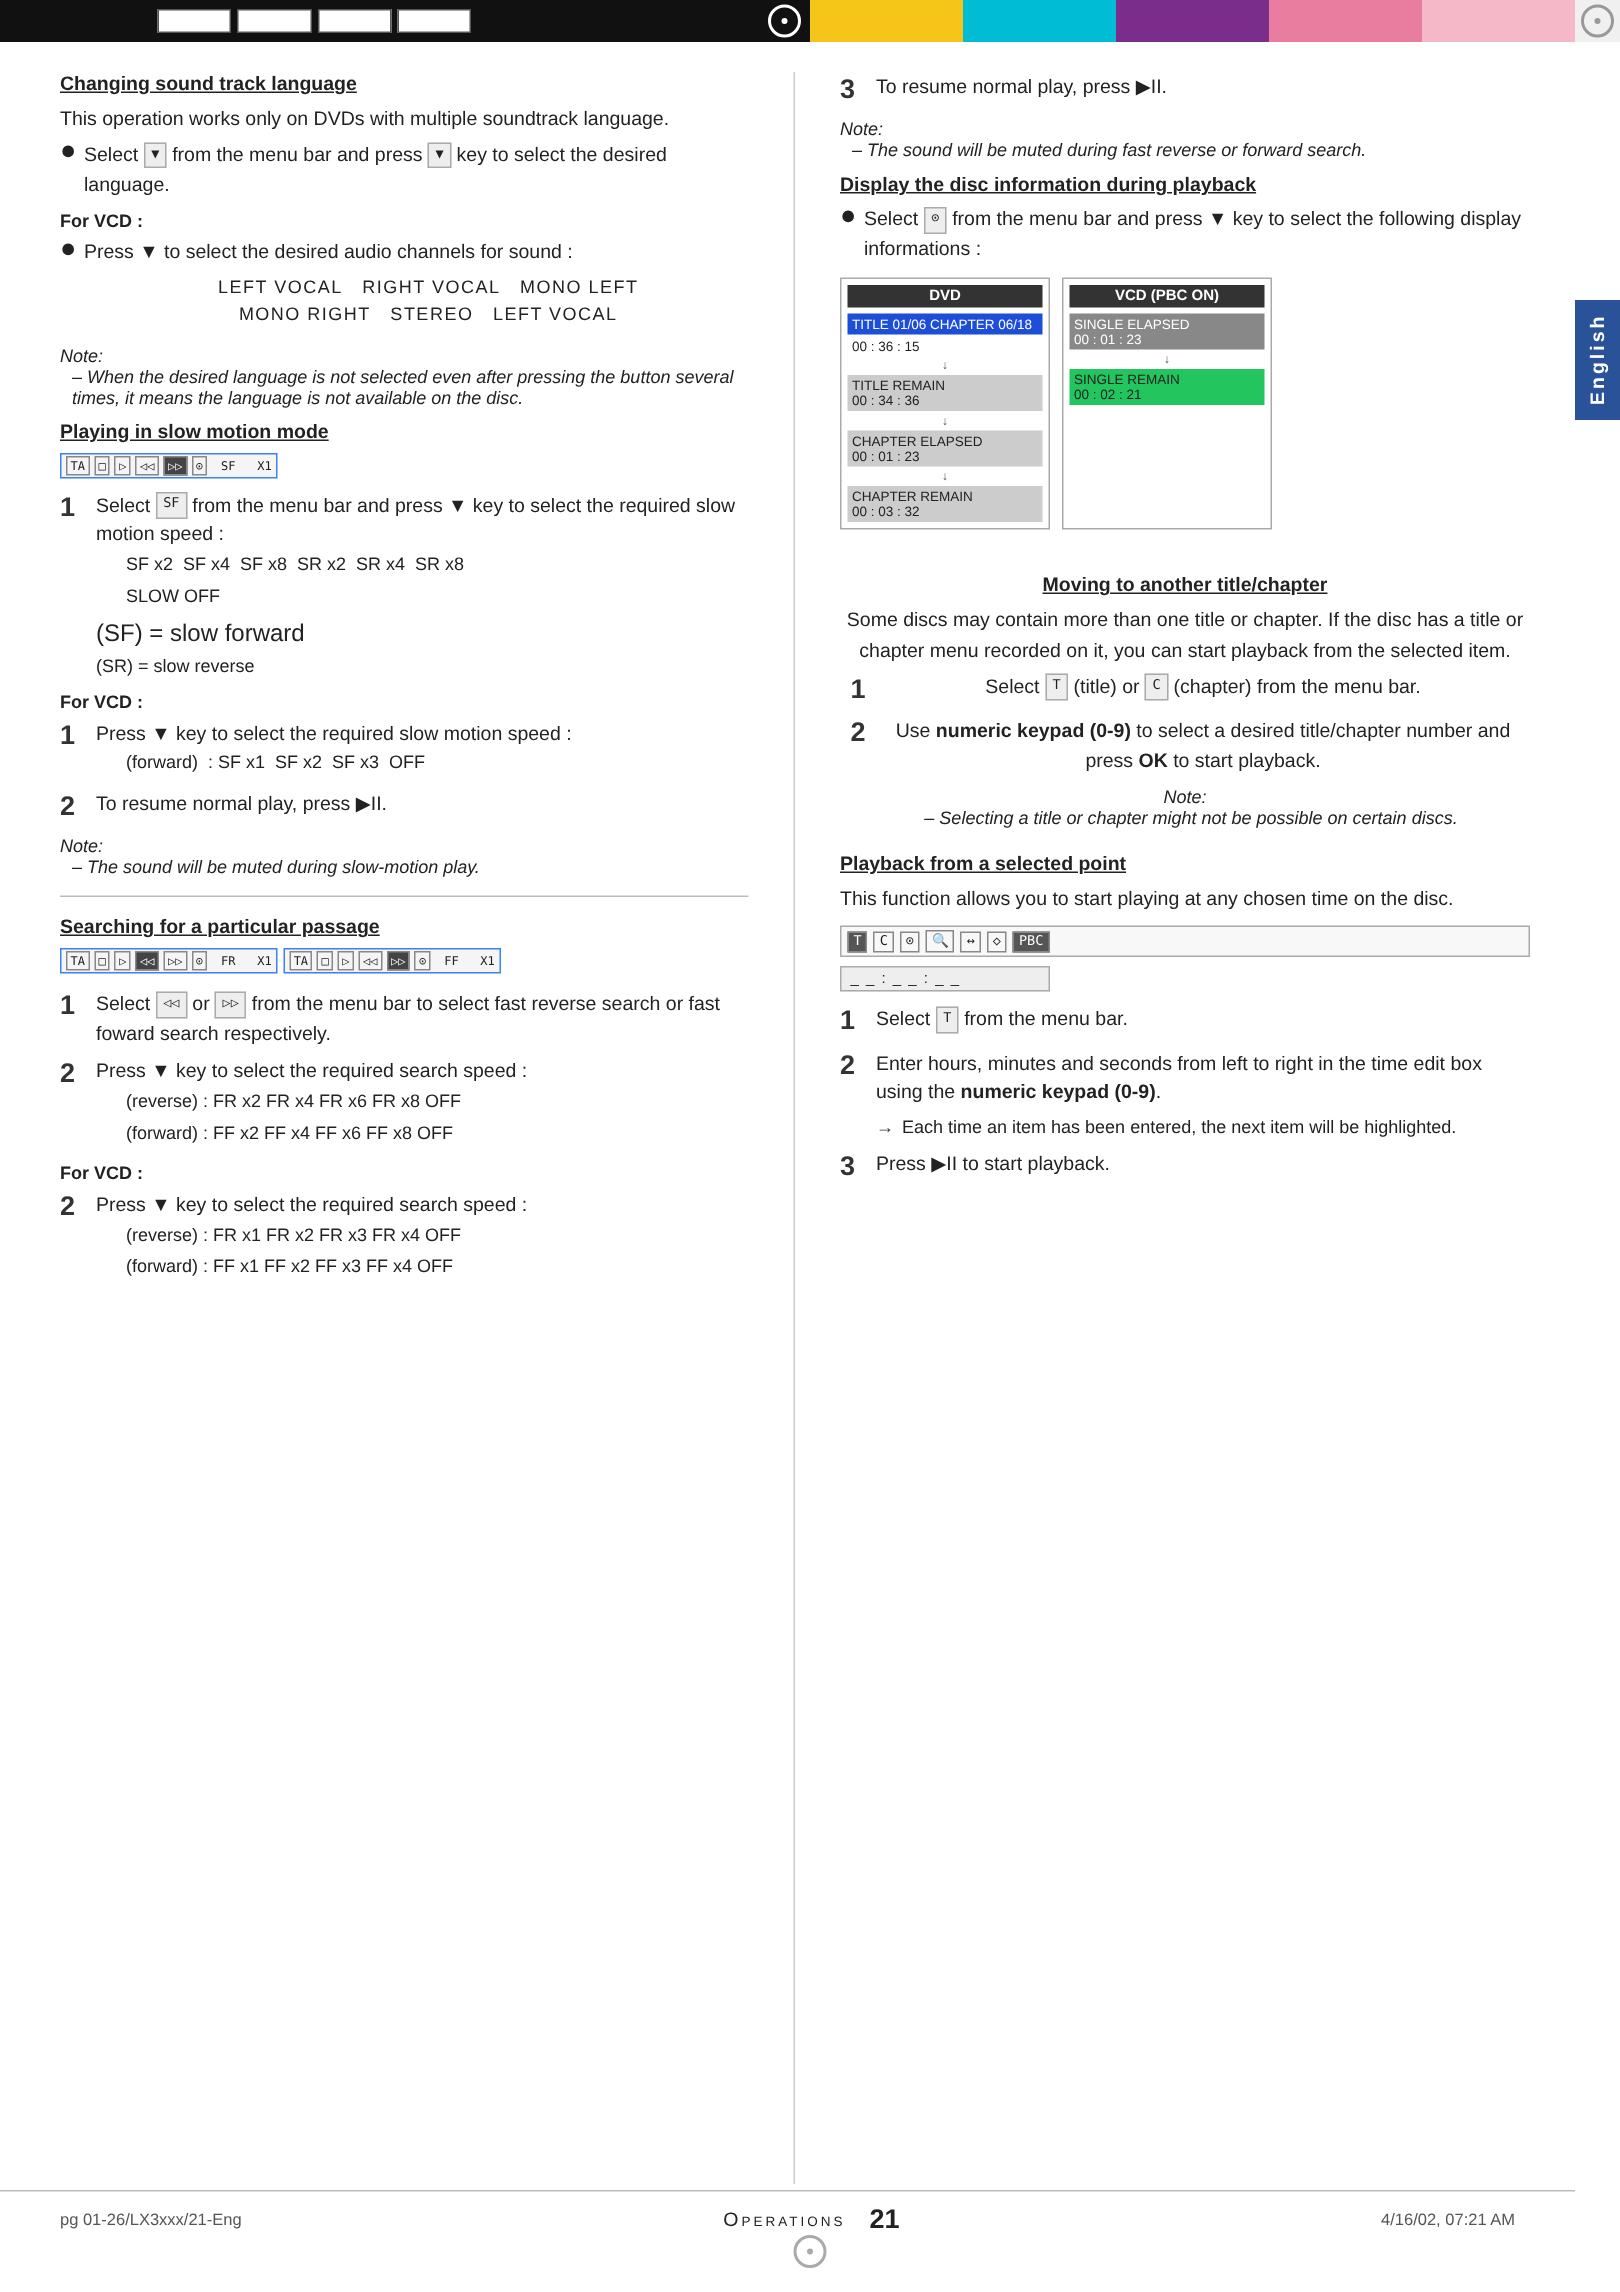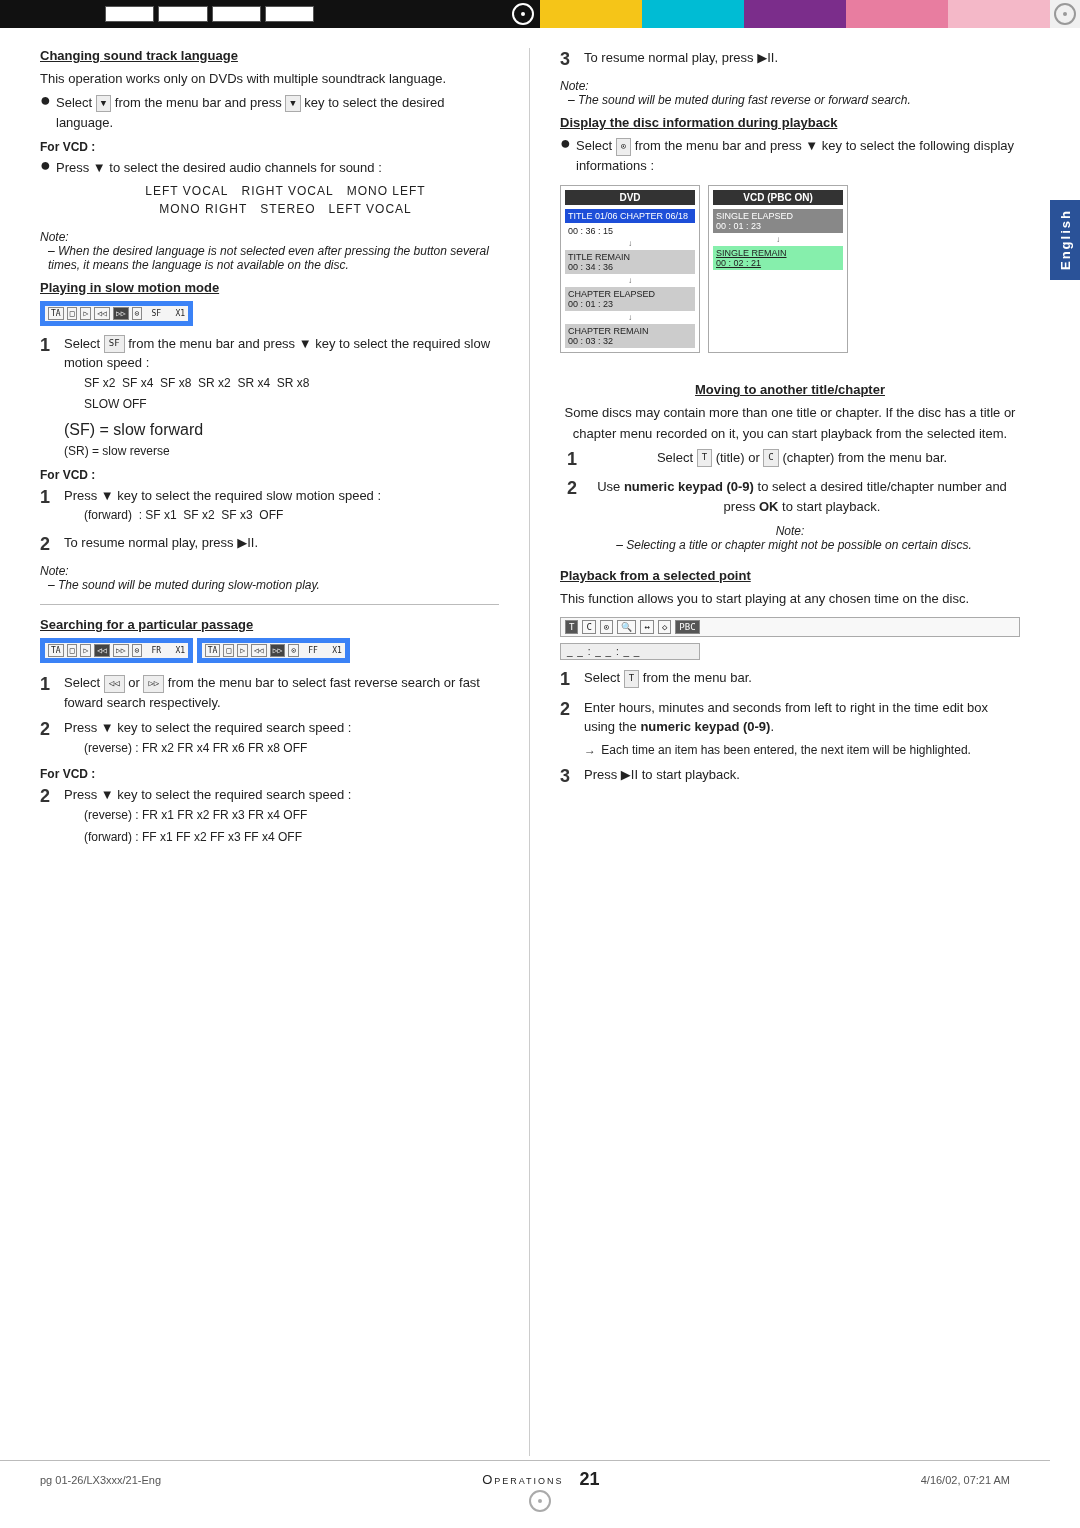--- a/index.html
+++ b/index.html
@@ -248,21 +248,21 @@
       padding: 1px 4px;
       font-size: 9px;
       background: #eee;
       font-family: monospace;
       vertical-align: middle;
     }
 
     .small-display {
       display: inline-flex;
       align-items: center;
-      border: 5px solid #3b82f6;
+      border: 1px solid #3b82f6;
       background: #f5f5f5;
       padding: 1px 3px;
       font-size: 9px;
       font-family: monospace;
       gap: 3px;
     }
     .sd-item {
       border: 1px solid #888;
       padding: 1px 2px;
       font-size: 8px;
@@ -420,20 +420,21 @@
           Select <span class="icon-inline">◁◁</span> or <span class="icon-inline">▷▷</span> from the menu bar to select fast reverse search or fast foward search respectively.
         </div>
       </div>
 
       <div class="step">
         <span class="step-num">2</span>
         <div class="step-content">
           Press ▼ key to select the required search speed :
           <div class="speed-options">
             <div>(reverse)  : FR x2   FR x4   FR x6   FR x8   OFF</div>
+            <div>(forward)  : FF x2   FF x4   FF x6   FF x8   OFF</div>
           </div>
         </div>
       </div>
 
       <div class="for-vcd">For VCD :</div>
       <div class="step">
         <span class="step-num">2</span>
         <div class="step-content">
           Press ▼ key to select the required search speed :
           <div class="speed-options">
@@ -496,21 +497,21 @@
           </div>
         </div>
 
         <div class="display-box">
           <div class="display-box-header">VCD (PBC ON)</div>
           <div style="background:#888;color:#fff;padding:2px 3px;font-size:9px;margin-bottom:2px;">
             <div>SINGLE ELAPSED</div>
             <div>00 : 01 : 23</div>
           </div>
           <div style="font-size:8px;color:#555;text-align:center;margin:2px 0;">↓</div>
-          <div style="background:#86efac;padding:2px 3px;font-size:9px;text-decoration:underline;">
+          <div style="background:#22c55e;padding:2px 3px;font-size:9px;">
             <div>SINGLE REMAIN</div>
             <div>00 : 02 : 21</div>
           </div>
         </div>
       </div>
     </div>
 
     <div style="margin-top: 29px; text-align: center;">
       <div class="section-header">Moving to another title/chapter</div>
       <p>Some discs may contain more than one title or chapter. If the disc has a title or chapter menu recorded on it, you can start playback from the selected item.</p>

